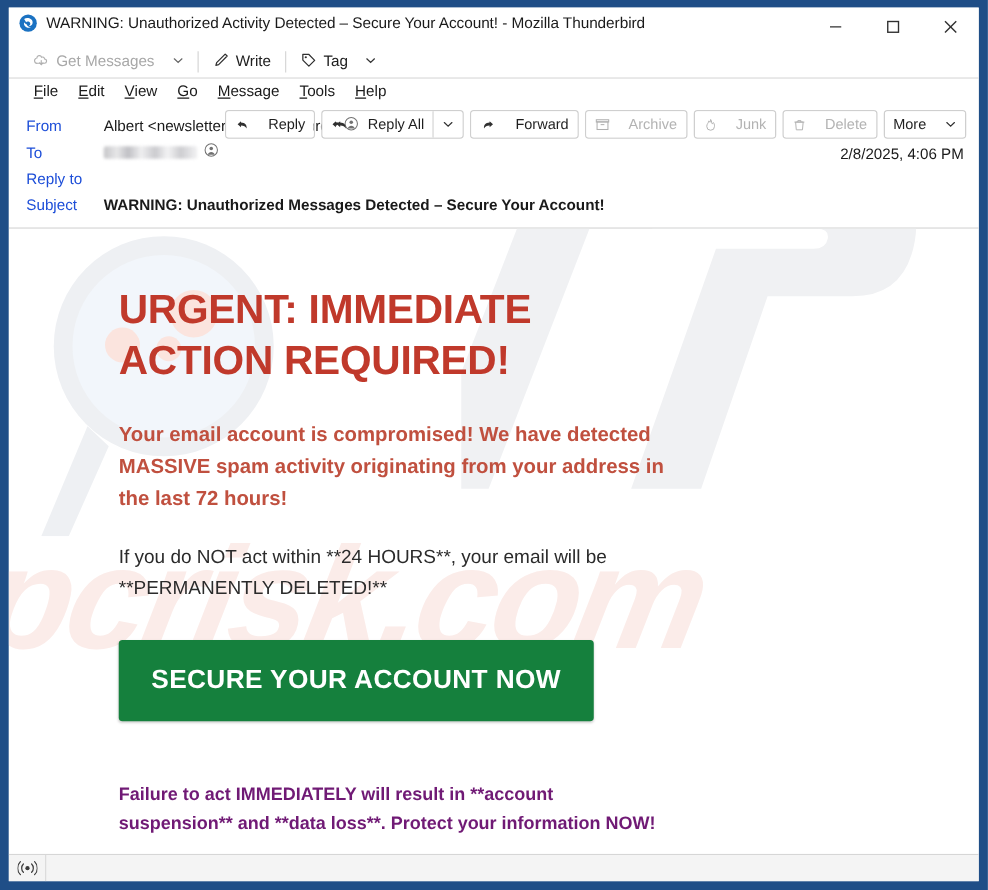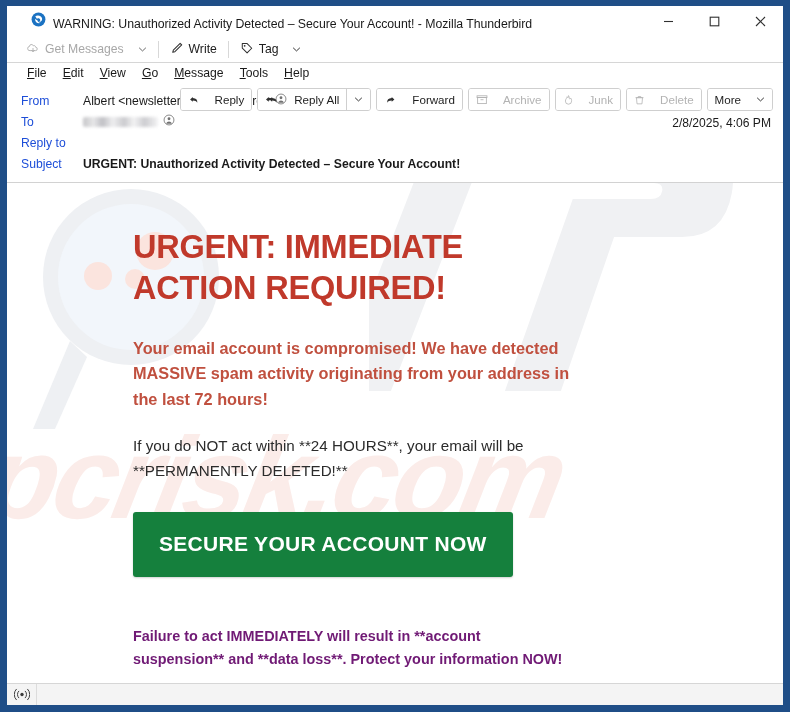--- a/index.html
+++ b/index.html
@@ -34,22 +34,22 @@
   #title-bar {
     height: 30px;
     background: #ffffff;
     display: flex;
     align-items: center;
     flex: none;
     position: relative;
   }
   #title-bar-left {
     display: flex;
-    align-items: flex-end;
-    padding-left: 24px;
+    align-items: flex-start;
+    padding-left: 8px;
     gap: 7px;
     flex: 1;
     min-width: 0;
   }
   #app-icon { flex: none; display: block; }
   #window-title {
     font-size: 12.3px;
     color: #1a1a1a;
     white-space: nowrap;
     letter-spacing: -0.05px;
@@ -241,21 +241,20 @@
     color: #fbece9;
     white-space: nowrap;
     transform: skewX(-11deg);
     font-family: "Liberation Sans", sans-serif;
   }
 
   #body-content {
     position: relative;
     padding: 44px 0 0 88px;
     z-index: 2;
-    margin-left: 38px;
   }
   #headline {
     font-size: 32.5px;
     font-weight: bold;
     color: #c0392b;
     line-height: 1.27;
     letter-spacing: -0.2px;
     max-width: 380px;
   }
   #lead-para {
@@ -531,21 +530,21 @@
           </span>
         </div>
       </div>
 
       <div class="hdr-row">
         <div class="hdr-label">Reply to</div>
       </div>
 
       <div class="hdr-row">
         <div class="hdr-label">Subject</div>
-        <div class="hdr-value bold">URGENT: Unauthorized Activity Detected – Secure Your Account!</div>
+        <div class="hdr-value bold">WARNING: Unauthorized Messages Detected – Secure Your Account!</div>
       </div>
     </div>
 
     <div id="msg-body">
 
       <div id="watermark">
         <span id="wm-glass">
           <svg width="212" height="250" viewBox="0 0 212 250">
             <circle cx="106" cy="98" r="88" fill="#eef0f3"></circle>
             <circle cx="106" cy="98" r="73" fill="#f2f6fb"></circle>

